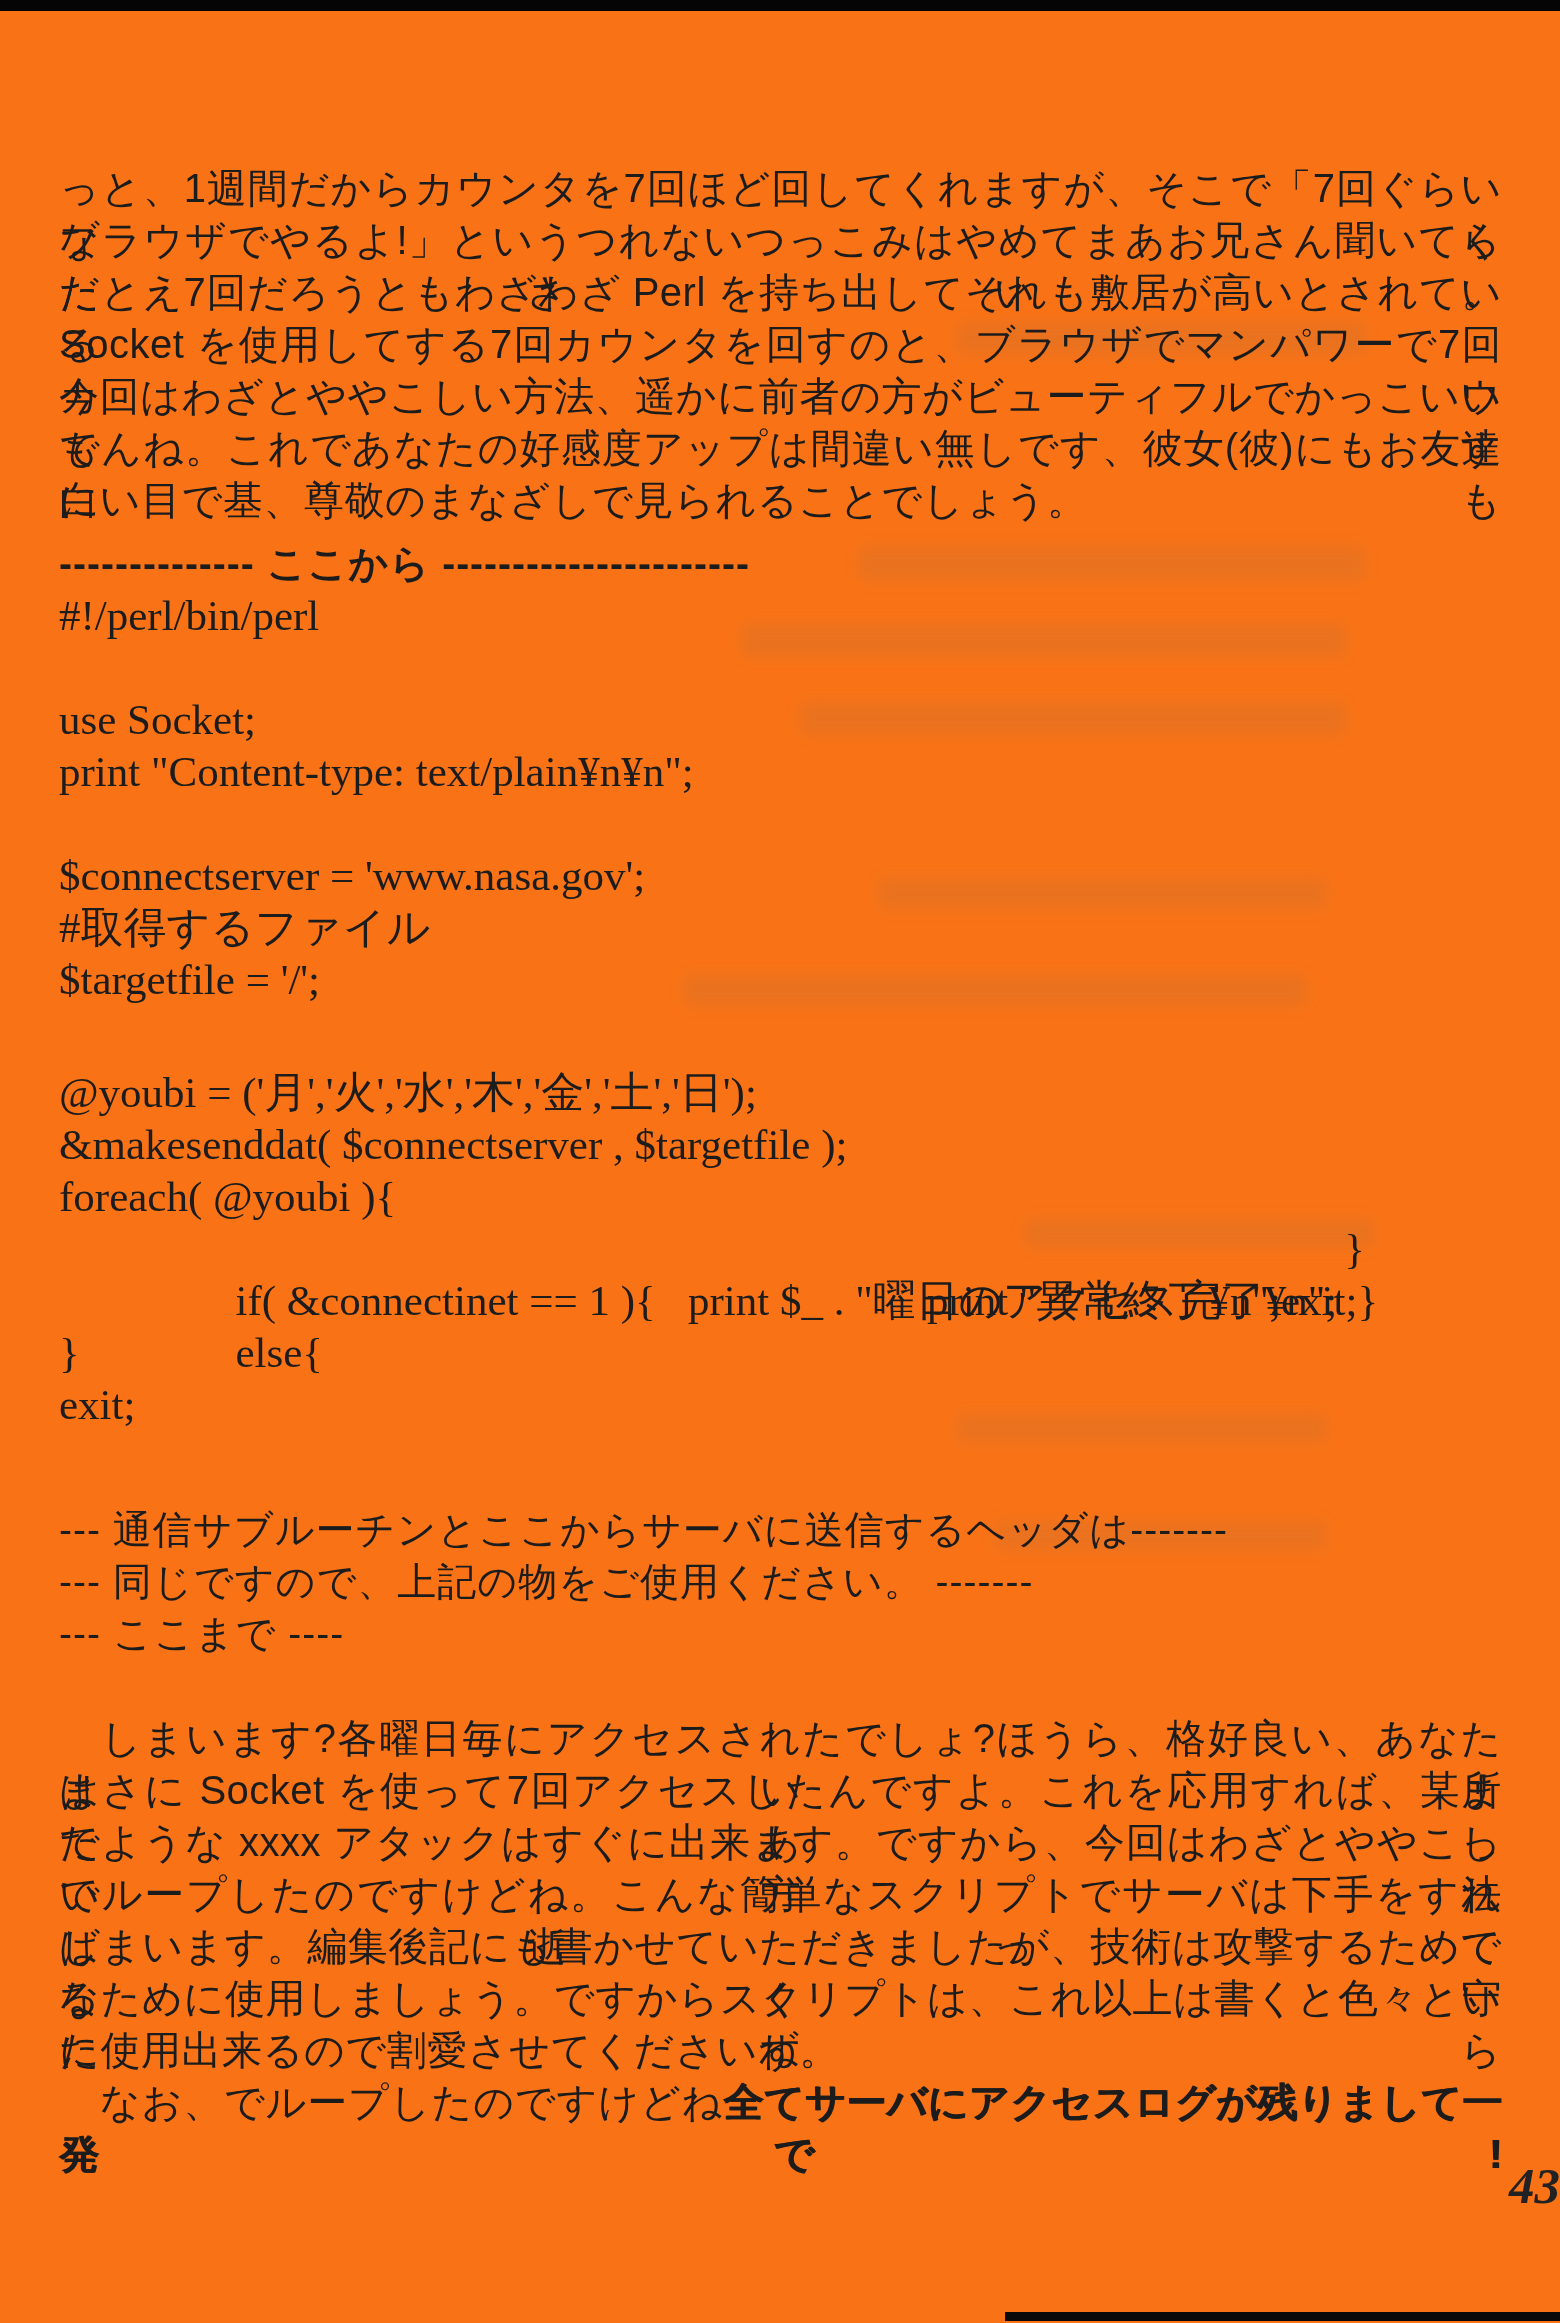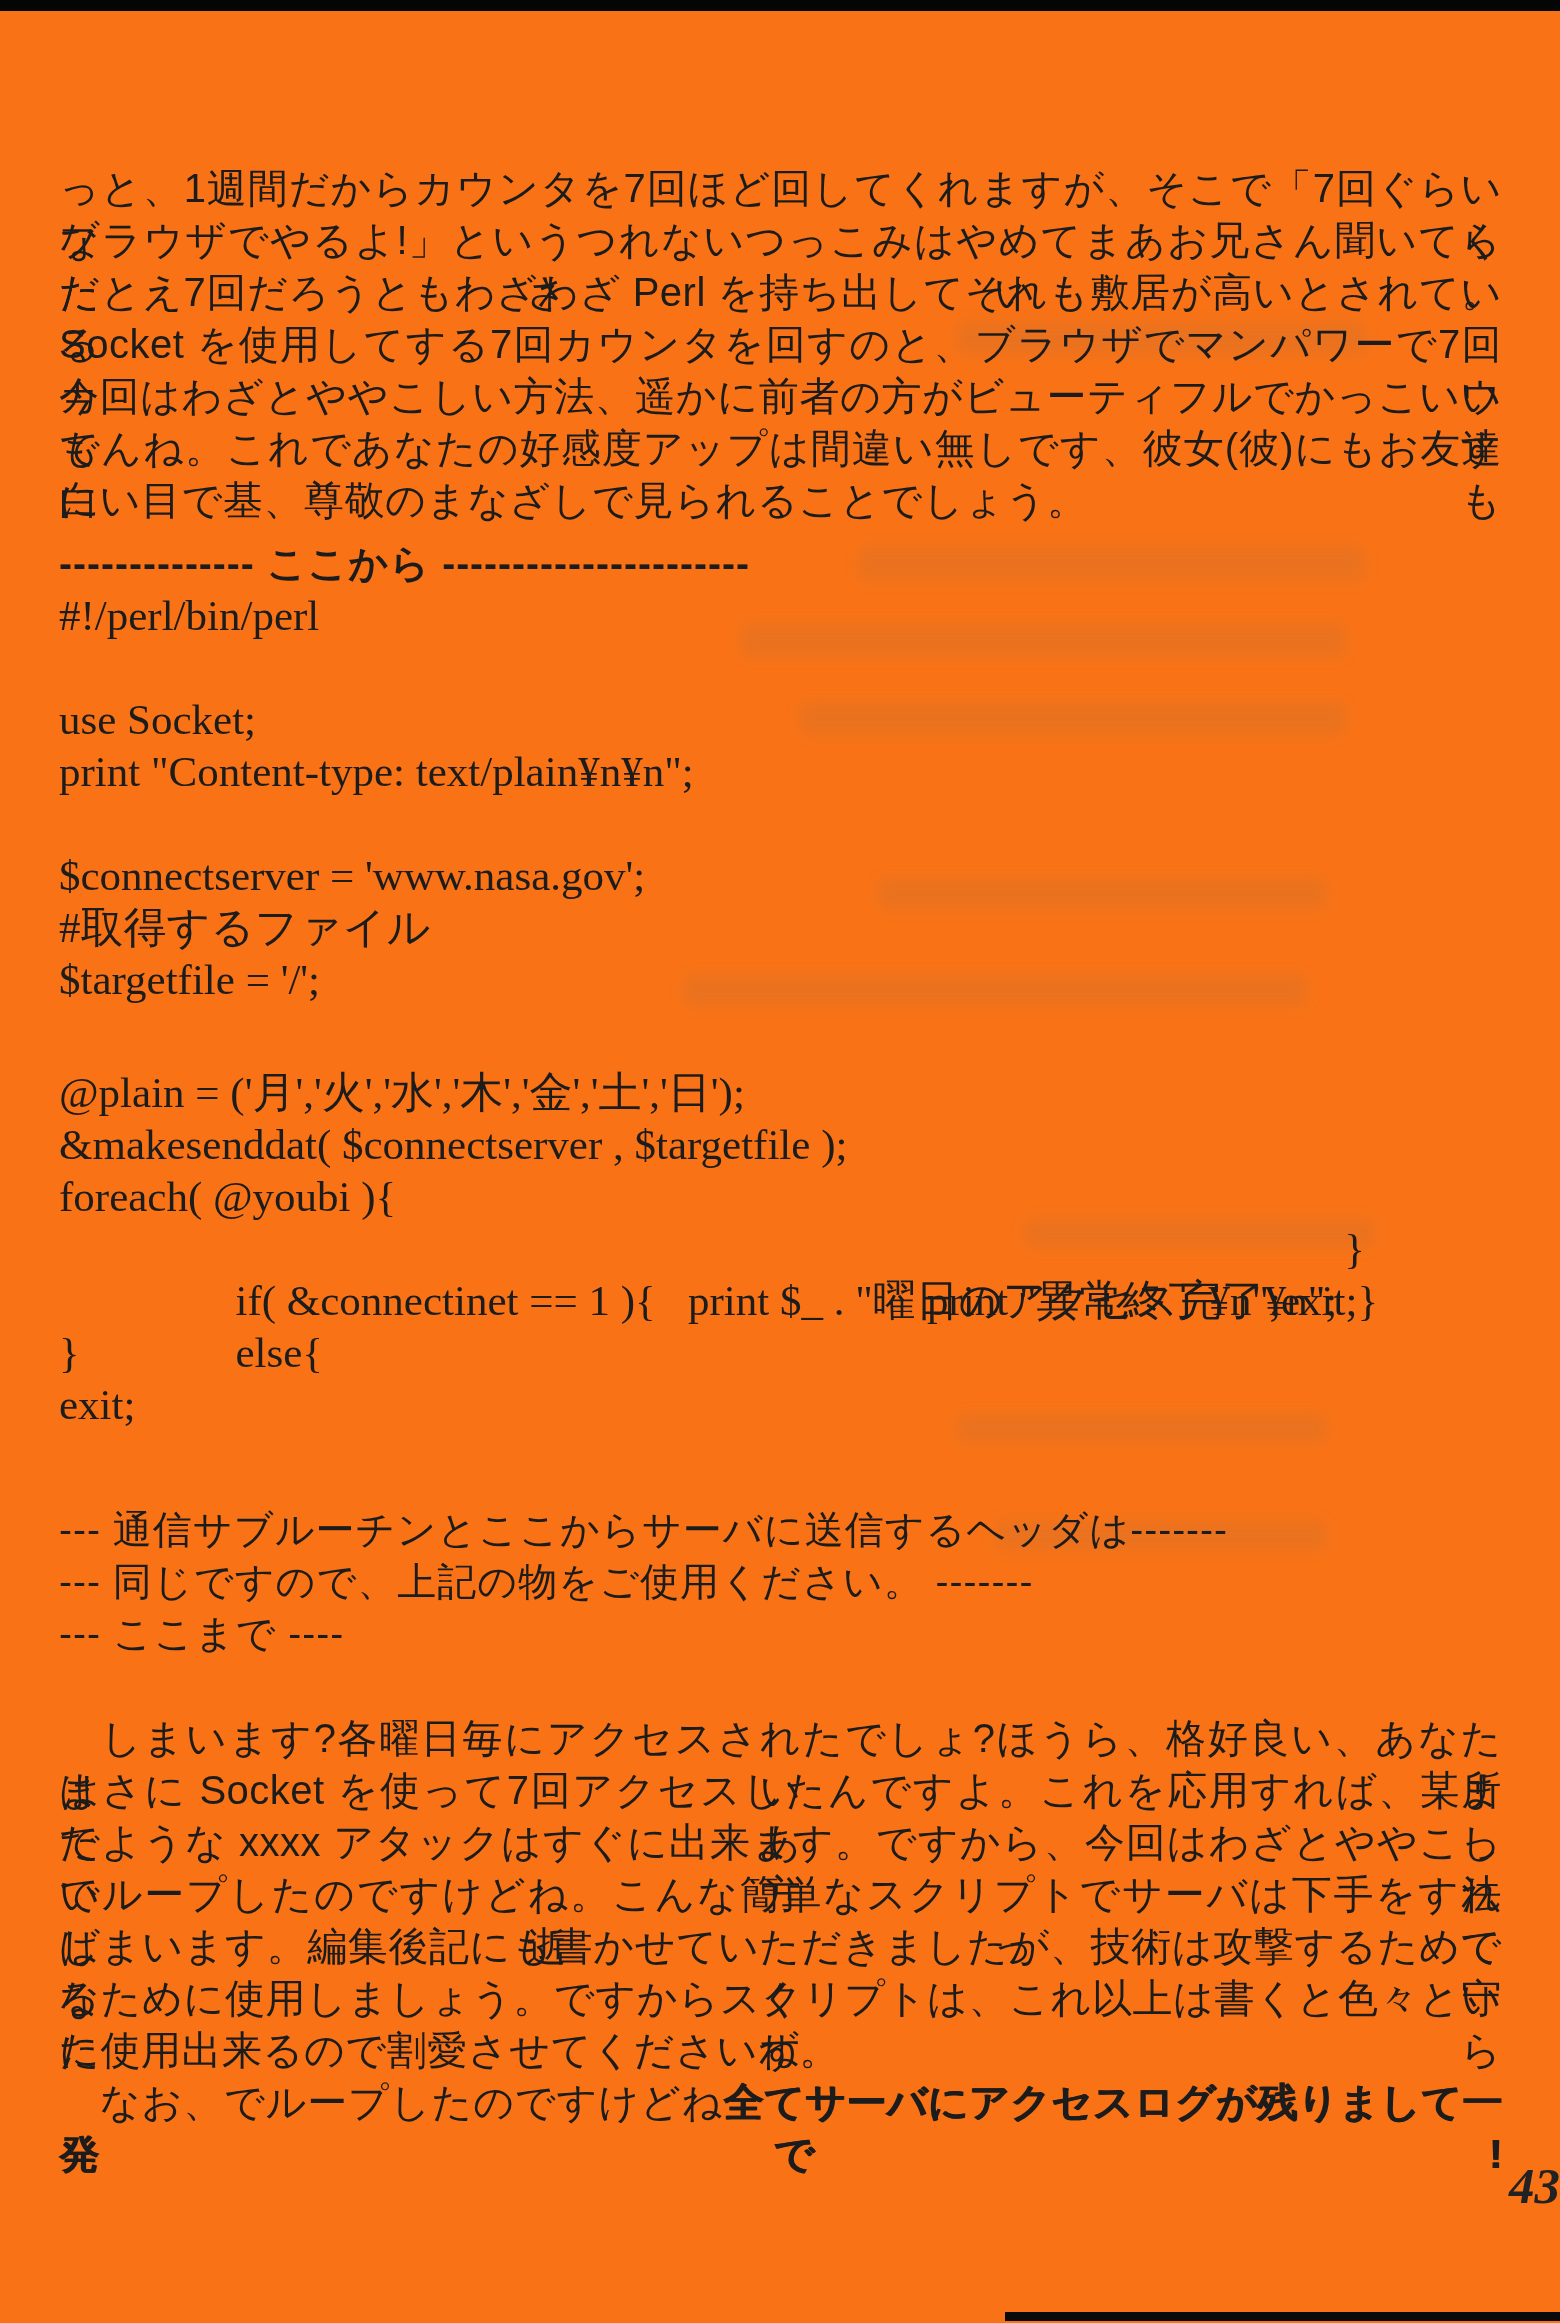--- a/index.html
+++ b/index.html
@@ -80,21 +80,21 @@
 
     <div class="line code-line">#!/perl/bin/perl</div>
     <div class="line blank"></div>
     <div class="line code-line">use Socket;</div>
     <div class="line code-line">print "Content-type: text/plain¥n¥n";</div>
     <div class="line blank"></div>
     <div class="line code-line">$connectserver = 'www.nasa.gov';</div>
     <div class="line code-line">#取得するファイル</div>
     <div class="line code-line">$targetfile = '/';</div>
     <div class="line blank"></div>
-    <div class="line code-line m-top-10">@plain = ('月','火','水','木','金','土','日');</div>
+    <div class="line code-line m-top-10">@youbi = ('月','火','水','木','金','土','日');</div>
     <div class="line code-line">&amp;makesenddat( $connectserver , $targetfile );</div>
     <div class="line code-line">foreach( @youbi ){</div>
     <div class="line code-line if-line">
       <span>if( &amp;connectinet == 1 ){   print $_ . "曜日のアクセス完了¥n";</span>
       <span class="brace-right">}</span>
     </div>
     <div class="line code-line else-line">
       <span>else{</span>
       <span class="else-body">print "異常終了¥n";exit;}</span>
     </div>

